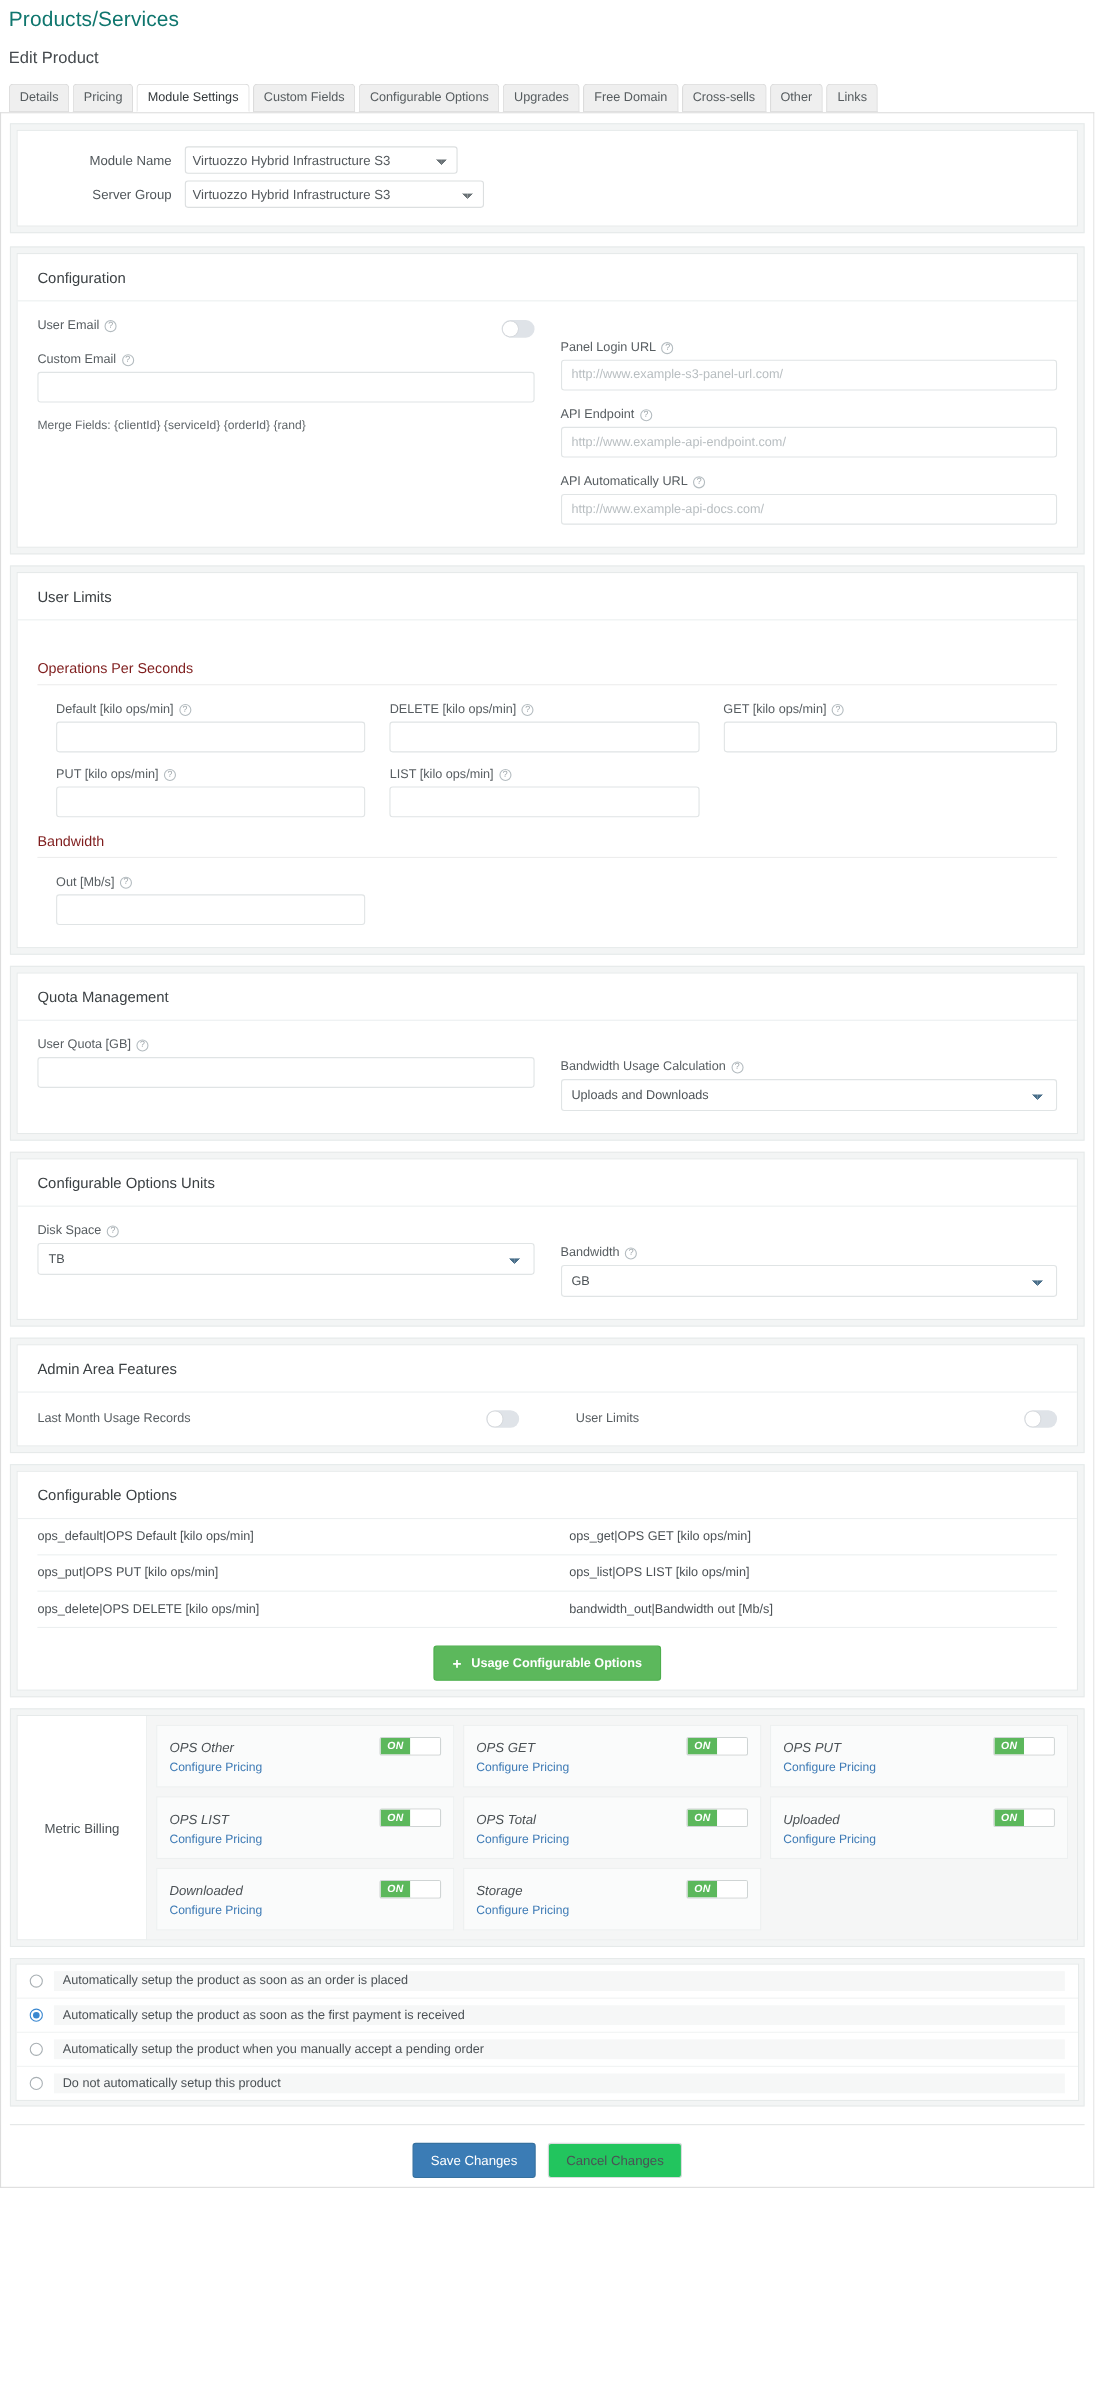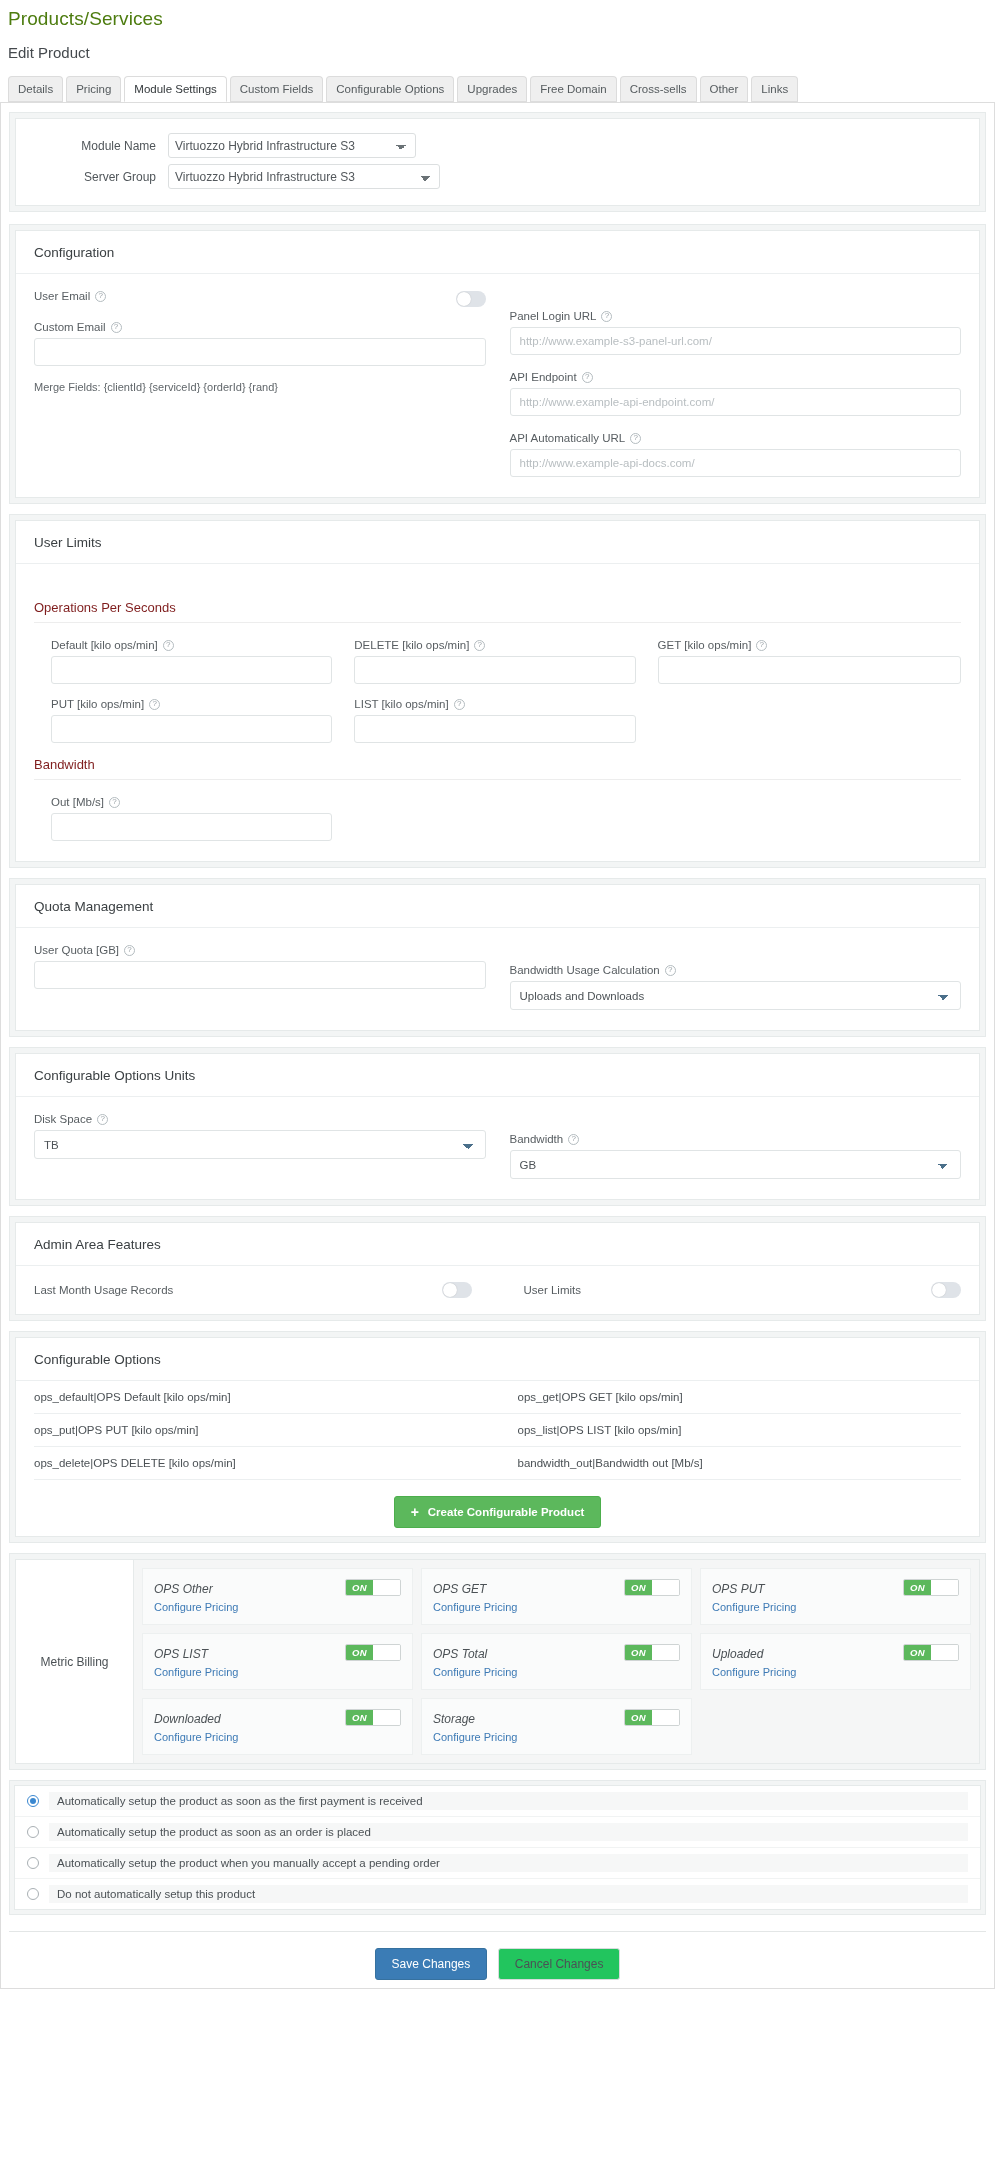--- a/index.html
+++ b/index.html
@@ -8,21 +8,21 @@
     background: #ffffff;
     font-family: "Liberation Sans", sans-serif;
     color: #3b3f42;
   }
   body { width: 995px; }
 
   .page { width: 995px; padding: 0 0 20px 0; }
 
   
   .page-title {
-    font-size: 19px; font-weight: 400; color: #4d7c0f;
+    font-size: 19px; font-weight: 400; color: #0f766e;
     padding: 8px 0 0 8px; letter-spacing: .1px;
   }
   .page-subtitle {
     font-size: 15px; font-weight: 400; color: #44494d;
     padding: 14px 0 0 8px;
   }
 
   
   .tabs {
     display: flex; align-items: flex-end; gap: 3px;
@@ -504,21 +504,21 @@
               <div class="co-cell">ops_list|OPS LIST [kilo ops/min]</div>
             </div>
             <div class="co-row">
               <div class="co-cell">ops_delete|OPS DELETE [kilo ops/min]</div>
               <div class="co-cell">bandwidth_out|Bandwidth out [Mb/s]</div>
             </div>
           </div>
           <div class="co-btnwrap">
             <button class="btn-create">
               <span class="plus">+</span>
-              <span>Create Configurable Product</span>
+              <span>Usage Configurable Options</span>
             </button>
           </div>
         </div>
       </div>
     </div>
 
     <div class="mb-shell">
       <div class="mb-inner">
         <div class="mb-legend">Metric Billing</div>
         <div class="mb-grid">
@@ -612,26 +612,26 @@
           </div>
 
           <div></div>
         </div>
       </div>
     </div>
 
     <div class="radio-shell">
       <div class="radio-inner">
         <div class="radio-row">
+          <span class="rad"></span>
+          <span class="rtext">Automatically setup the product as soon as an order is placed</span>
+        </div>
+        <div class="radio-row">
           <span class="rad checked"></span>
           <span class="rtext">Automatically setup the product as soon as the first payment is received</span>
-        </div>
-        <div class="radio-row">
-          <span class="rad"></span>
-          <span class="rtext">Automatically setup the product as soon as an order is placed</span>
         </div>
         <div class="radio-row">
           <span class="rad"></span>
           <span class="rtext">Automatically setup the product when you manually accept a pending order</span>
         </div>
         <div class="radio-row">
           <span class="rad"></span>
           <span class="rtext">Do not automatically setup this product</span>
         </div>
       </div>

